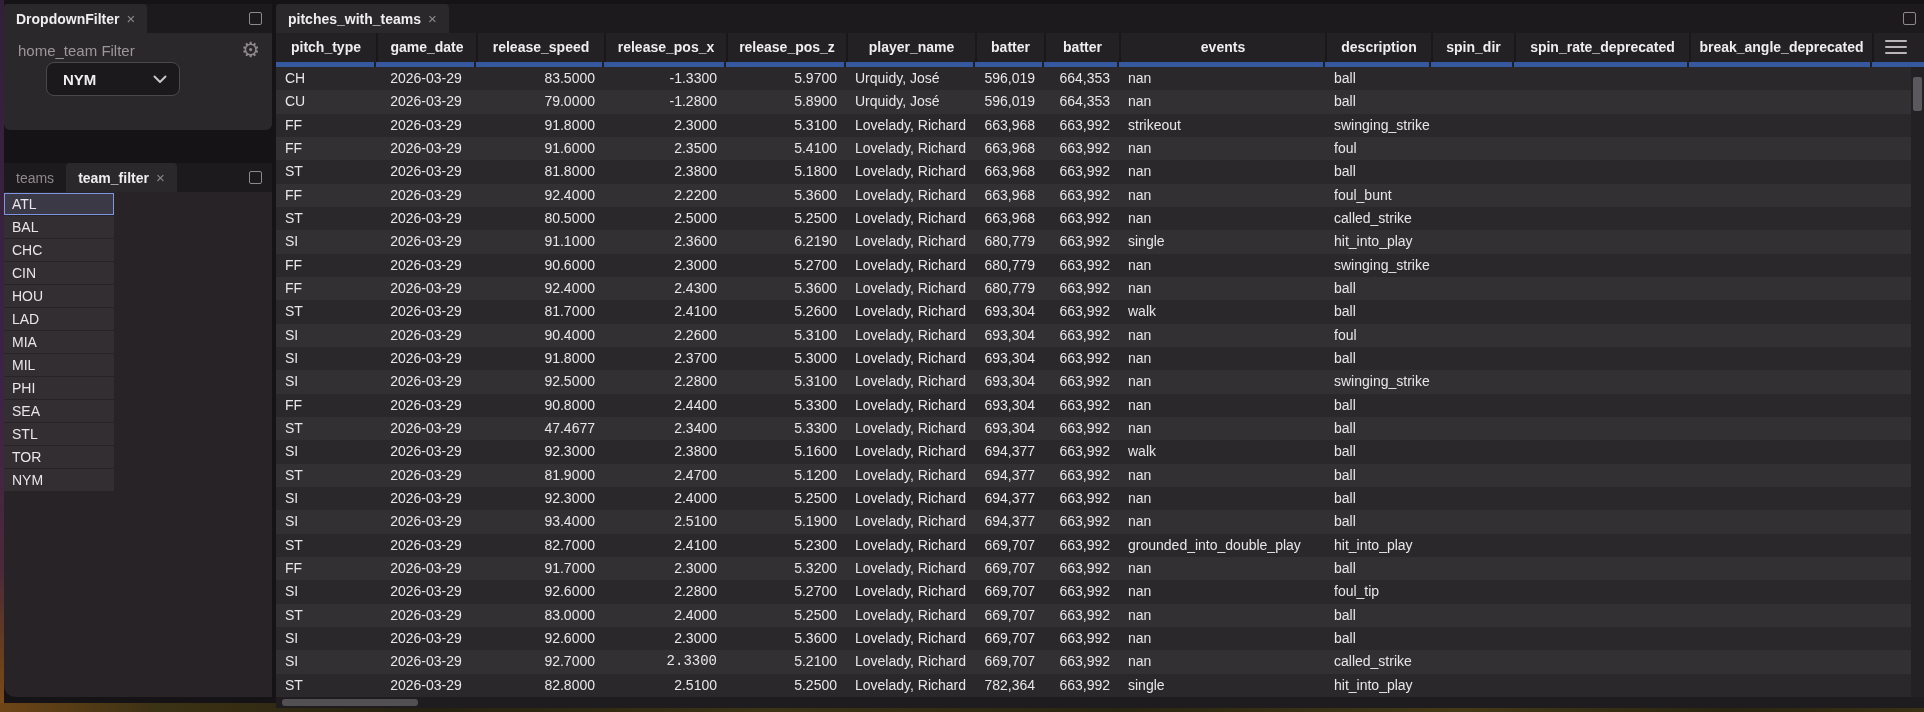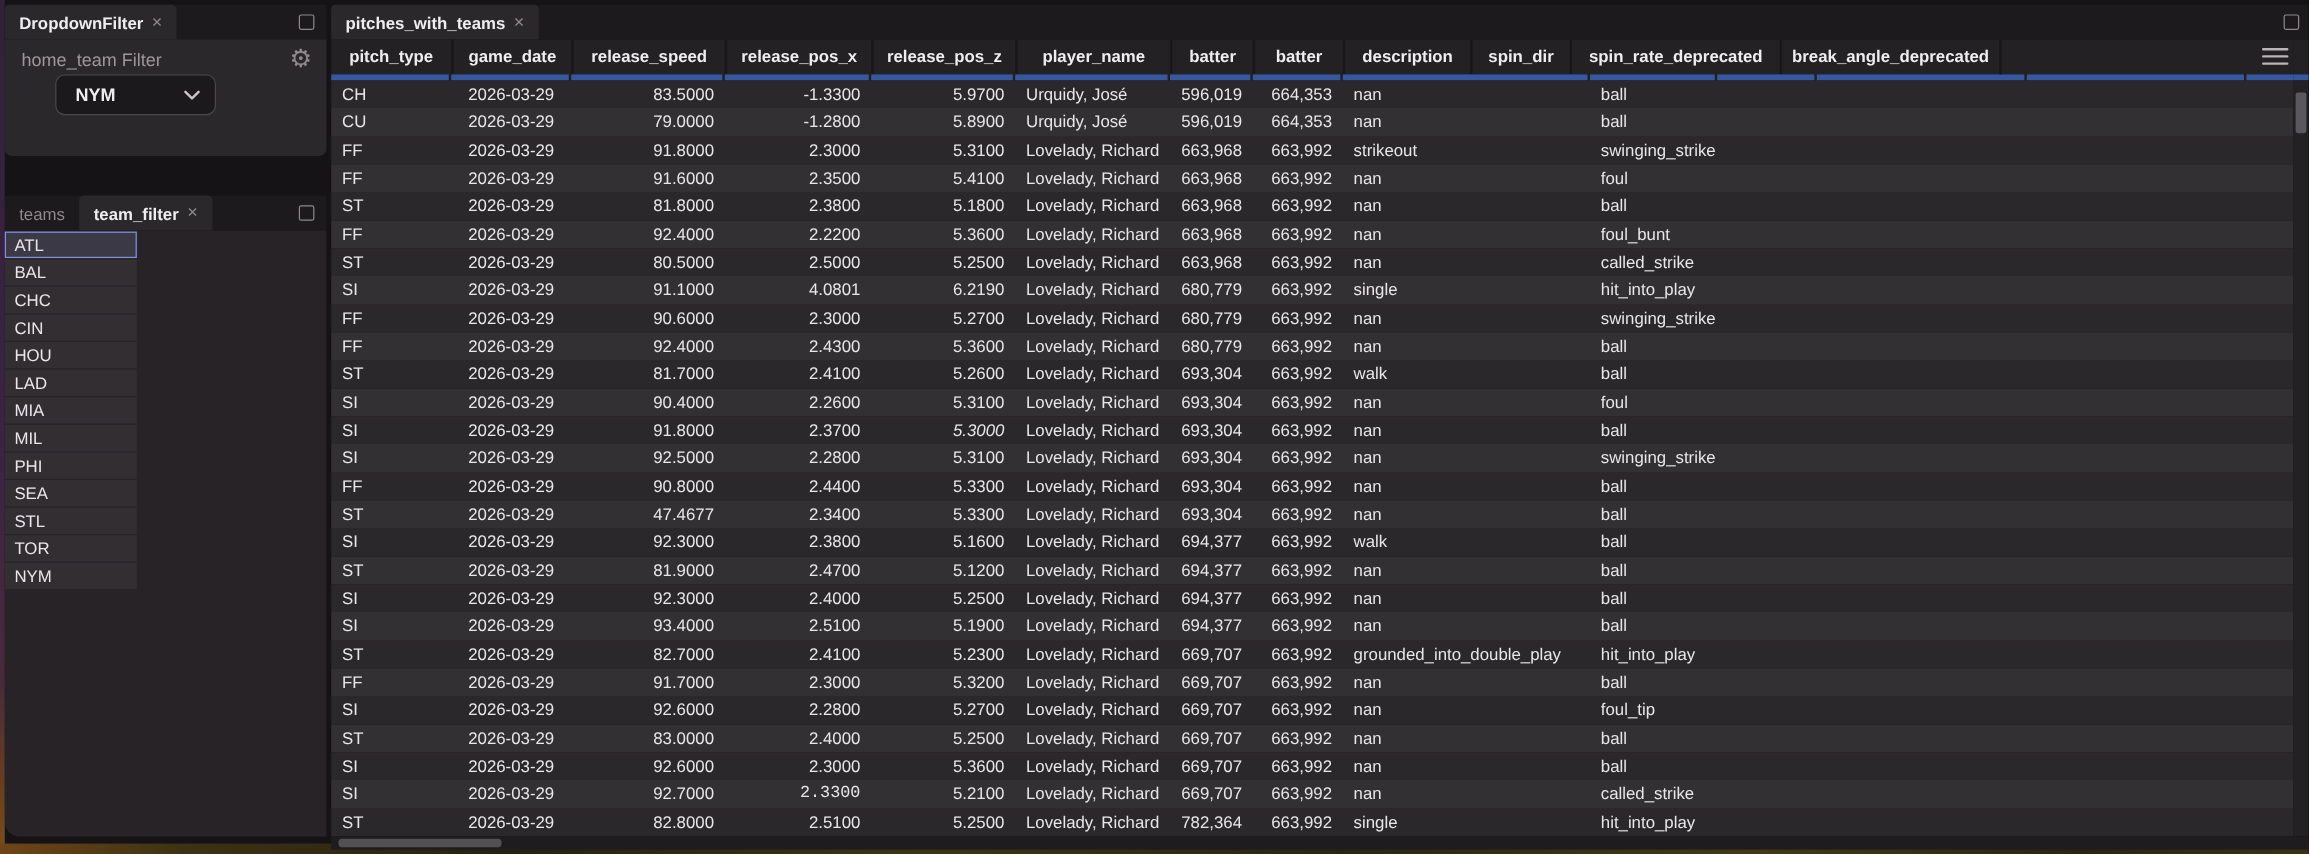--- a/index.html
+++ b/index.html
@@ -148,20 +148,21 @@
       <div class="tbl-cols">
         <div class="thead">
             <div class="cell" style="flex: 0 0 100px;">pitch_type</div>
             <div class="cell" style="flex: 0 0 100px;">game_date</div>
             <div class="cell" style="flex: 0 0 128px;">release_speed</div>
             <div class="cell" style="flex: 0 0 122px;">release_pos_x</div>
             <div class="cell" style="flex: 0 0 120px;">release_pos_z</div>
             <div class="cell" style="flex: 0 0 129px;">player_name</div>
             <div class="cell" style="flex: 0 0 69px;">batter</div>
             <div class="cell" style="flex: 0 0 75px;">batter</div>
+            <div class="cell" style="flex: 0 0 206px;">events</div>
             <div class="cell" style="flex: 0 0 106px;">description</div>
             <div class="cell" style="flex: 0 0 83px;">spin_dir</div>
             <div class="cell" style="flex: 0 0 175px;">spin_rate_deprecated</div>
             <div class="cell" style="flex: 0 0 183px;">break_angle_deprecated</div>
             <div class="fill">
               <div class="burger">
                 <i></i>
                 <i></i>
                 <i></i>
               </div>
@@ -293,21 +294,21 @@
               <div class="cell al-left" style="flex: 0 0 106px;">called_strike</div>
               <div class="cell al-right" style="flex: 0 0 83px;"></div>
               <div class="cell al-right" style="flex: 0 0 175px;"></div>
               <div class="cell al-right" style="flex: 0 0 183px;"></div>
               <div class="fill"></div>
             </div>
             <div class="trow even">
               <div class="cell al-left" style="flex: 0 0 100px;">SI</div>
               <div class="cell al-center" style="flex: 0 0 100px;">2026-03-29</div>
               <div class="cell al-right pos" style="flex: 0 0 128px;">91.1000</div>
-              <div class="cell al-right pos" style="flex: 0 0 122px;">4.0801</div>
+              <div class="cell al-right pos" style="flex: 0 0 122px;">2.3600</div>
               <div class="cell al-right pos" style="flex: 0 0 120px;">6.2190</div>
               <div class="cell al-left" style="flex: 0 0 129px;">Lovelady, Richard</div>
               <div class="cell al-right pos" style="flex: 0 0 69px;">680,779</div>
               <div class="cell al-right pos" style="flex: 0 0 75px;">663,992</div>
               <div class="cell al-left" style="flex: 0 0 206px;">single</div>
               <div class="cell al-left" style="flex: 0 0 106px;">hit_into_play</div>
               <div class="cell al-right" style="flex: 0 0 83px;"></div>
               <div class="cell al-right" style="flex: 0 0 175px;"></div>
               <div class="cell al-right" style="flex: 0 0 183px;"></div>
               <div class="fill"></div>
@@ -374,21 +375,21 @@
               <div class="cell al-right" style="flex: 0 0 83px;"></div>
               <div class="cell al-right" style="flex: 0 0 175px;"></div>
               <div class="cell al-right" style="flex: 0 0 183px;"></div>
               <div class="fill"></div>
             </div>
             <div class="trow odd">
               <div class="cell al-left" style="flex: 0 0 100px;">SI</div>
               <div class="cell al-center" style="flex: 0 0 100px;">2026-03-29</div>
               <div class="cell al-right pos" style="flex: 0 0 128px;">91.8000</div>
               <div class="cell al-right pos" style="flex: 0 0 122px;">2.3700</div>
-              <div class="cell al-right pos" style="flex: 0 0 120px; font-style: italic;">5.3000</div>
+              <div class="cell al-right pos" style="flex: 0 0 120px;">5.3000</div>
               <div class="cell al-left" style="flex: 0 0 129px;">Lovelady, Richard</div>
               <div class="cell al-right pos" style="flex: 0 0 69px;">693,304</div>
               <div class="cell al-right pos" style="flex: 0 0 75px;">663,992</div>
               <div class="cell al-left" style="flex: 0 0 206px;">nan</div>
               <div class="cell al-left" style="flex: 0 0 106px;">ball</div>
               <div class="cell al-right" style="flex: 0 0 83px;"></div>
               <div class="cell al-right" style="flex: 0 0 175px;"></div>
               <div class="cell al-right" style="flex: 0 0 183px;"></div>
               <div class="fill"></div>
             </div>

